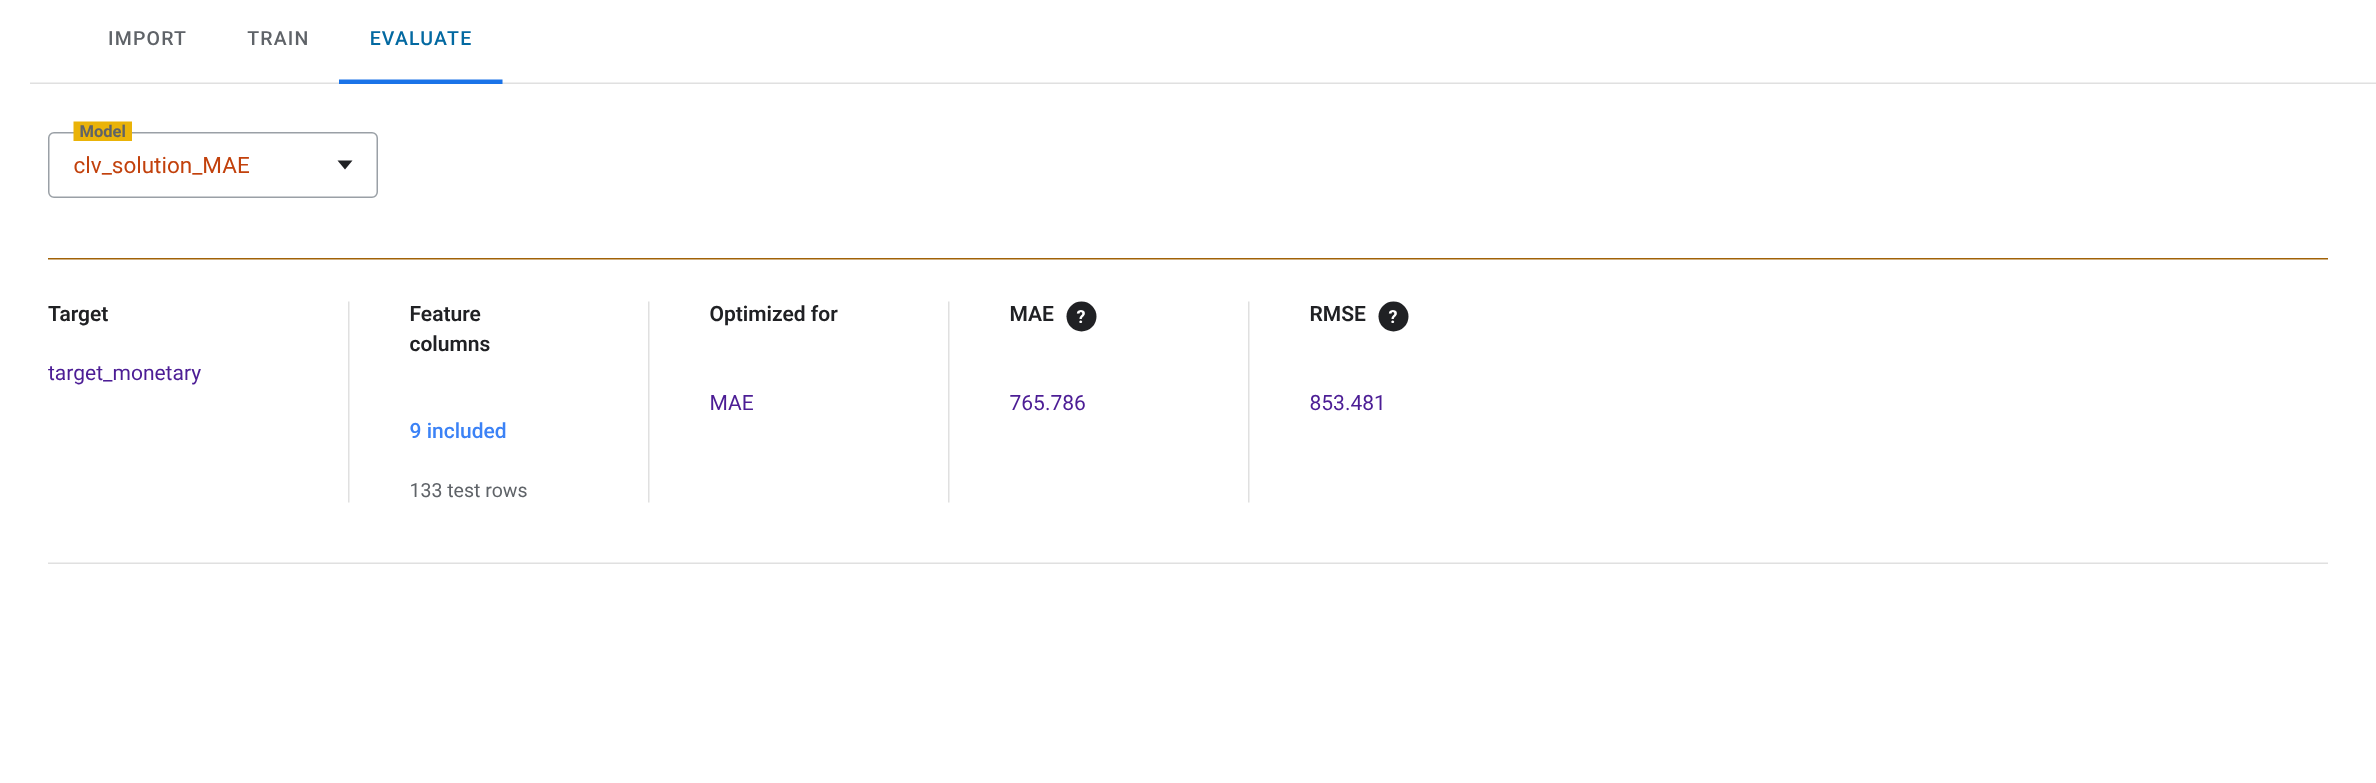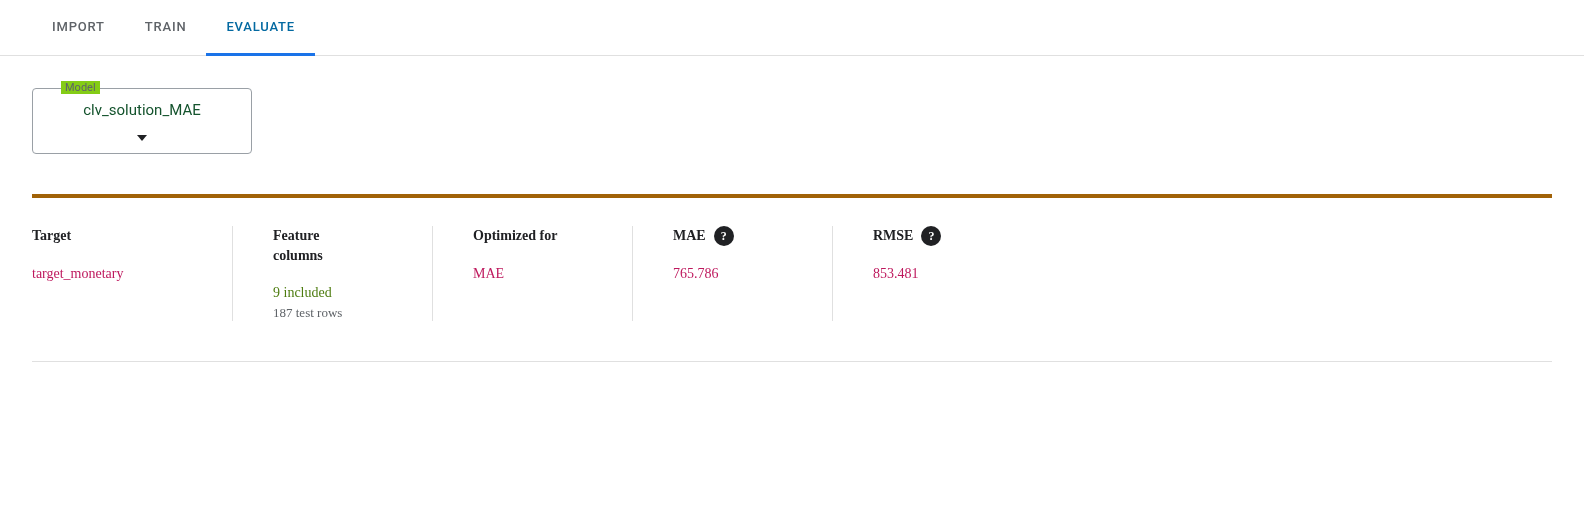--- a/index.html
+++ b/index.html
@@ -10,20 +10,21 @@
       font-size: 14px;
     }
 
     
     .top-nav {
       display: flex;
       align-items: center;
       border-bottom: 1px solid #e0e0e0;
       padding: 0 32px;
       height: 56px;
+      margin-left: 20px;
     }
     .nav-item {
       padding: 0 20px;
       height: 56px;
       display: flex;
       align-items: center;
       font-size: 13px;
       font-weight: 500;
       color: #5f6368;
       letter-spacing: 0.8px;
@@ -52,76 +53,76 @@
       display: inline-block;
       border: 1px solid #9aa0a6;
       border-radius: 4px;
       padding: 12px 16px;
       min-width: 220px;
       cursor: pointer;
     }
     .model-dropdown-label {
       position: absolute;
       top: -8px;
-      left: 28px;
-      background: #84cc16;
+      left: 16px;
+      background: #eab308;
       padding: 0 4px;
       font-size: 11px;
       color: #5f6368;
+      font-weight: bold;
     }
     .model-dropdown-value {
       font-size: 15px;
-      color: #14532d;
+      color: #c2410c;
       display: flex;
       align-items: center;
       justify-content: space-between;
       gap: 16px;
-      flex-direction: column;
     }
     .dropdown-arrow {
       width: 0;
       height: 0;
       border-left: 5px solid transparent;
       border-right: 5px solid transparent;
       border-top: 6px solid #202124;
       flex-shrink: 0;
     }
 
     
     .stats-table {
       display: flex;
-      border-top: 4px solid #a16207;
+      border-top: 1px solid #a16207;
       padding-top: 28px;
       margin-top: 8px;
-      font-family: Liberation Serif, serif;
     }
     .stats-col {
       display: flex;
       flex-direction: column;
       padding-right: 40px;
       padding-left: 0;
       min-width: 200px;
     }
     .stats-col + .stats-col {
       border-left: 1px solid #e0e0e0;
       padding-left: 40px;
+      gap: 20px;
     }
     .stats-col-header {
       font-size: 14px;
       font-weight: 600;
       color: #202124;
       margin-bottom: 20px;
       line-height: 1.4;
     }
     .stats-col-value {
       font-size: 14px;
-      color: #be185d;
+      color: #4c1d95;
     }
     .stats-col-value.link {
-      color: #4d7c0f;
+      color: #3b82f6;
       cursor: pointer;
       font-weight: 500;
     }
     .stats-col-subvalue {
       font-size: 13px;
       color: #5f6368;
       margin-top: 4px;
     }
     .col-header-with-icon {
       display: flex;
@@ -176,21 +177,21 @@
       <div class="stats-col-header">Target</div>
       <div class="stats-col-value">target_monetary</div>
     </div>
 
     <div class="stats-col">
       <div class="stats-col-header">
         <span>Feature</span><br>
         <span>columns</span>
       </div>
       <div class="stats-col-value link">9 included</div>
-      <div class="stats-col-subvalue">187 test rows</div>
+      <div class="stats-col-subvalue">133 test rows</div>
     </div>
 
     <div class="stats-col">
       <div class="stats-col-header">Optimized for</div>
       <div class="stats-col-value">MAE</div>
     </div>
 
     <div class="stats-col">
       <div class="stats-col-header">
         <div class="col-header-with-icon">

